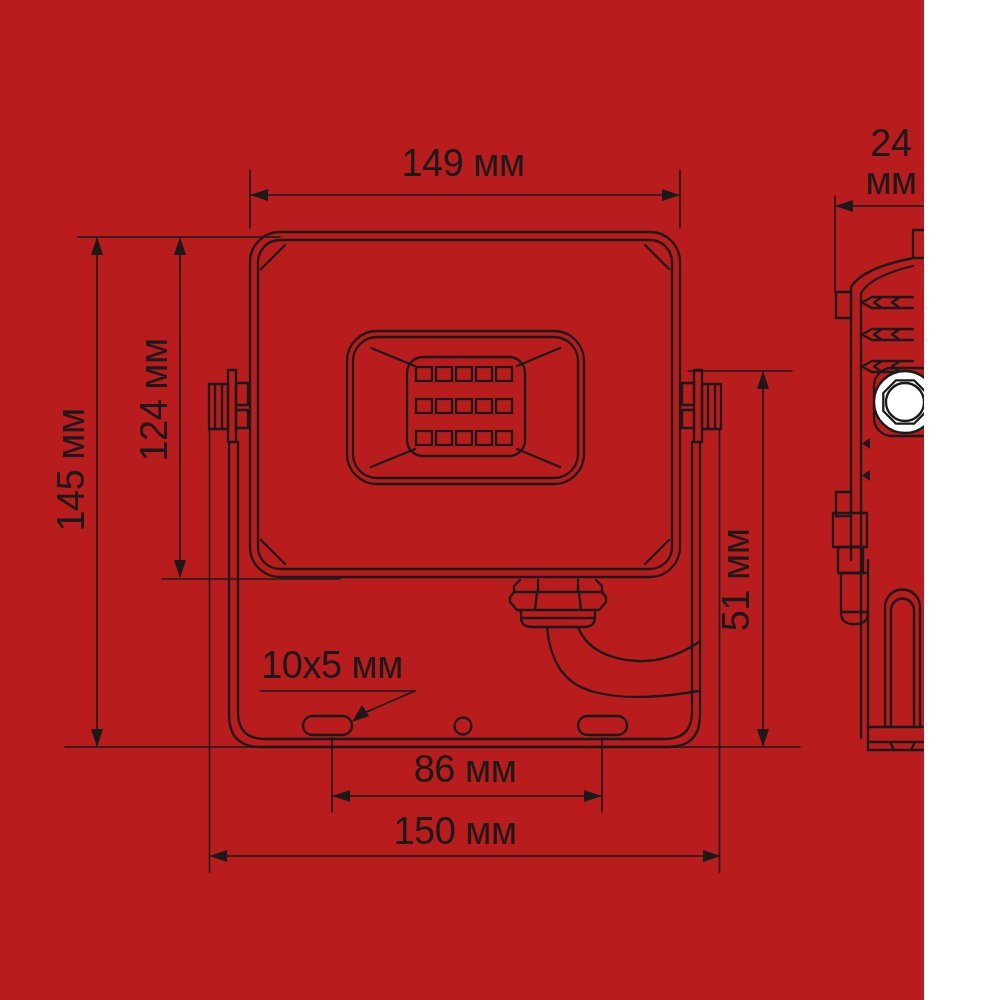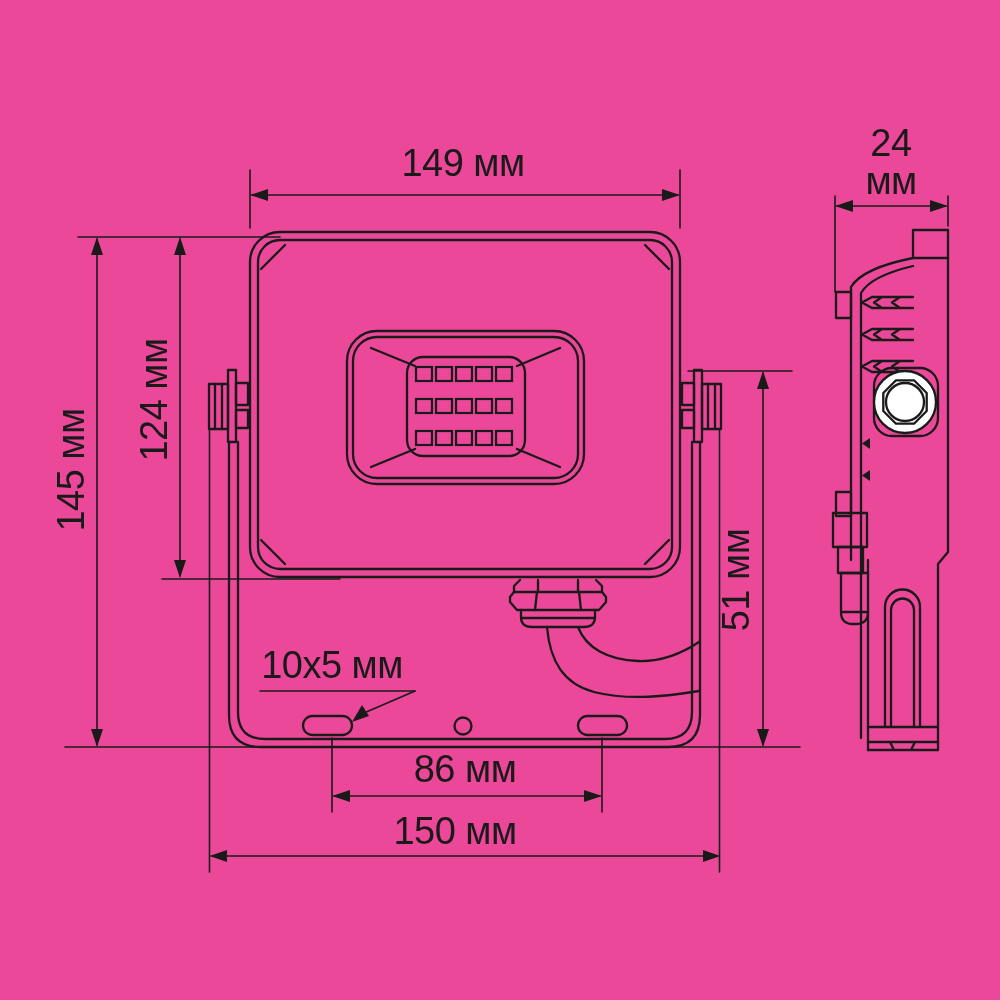--- a/index.html
+++ b/index.html
@@ -1,16 +1,16 @@
 <!DOCTYPE html>
 <html><head>
 <meta charset="utf-8">
 <style>
   html,body{margin:0;padding:0;background:#fff;}
-  .frame{width:1000px;height:1000px;background:#ec4899;position:relative;overflow:hidden;}
+  .frame{width:924px;height:1000px;background:#b91c1c;position:relative;overflow:hidden;}
   svg{display:block;}
   .obj{fill:none;stroke:#1a1a1a;stroke-width:2.3;stroke-linejoin:round;stroke-linecap:round;}
   .objw{fill:#ffffff;stroke:#1a1a1a;stroke-width:2.3;stroke-linejoin:round;}
   .thin{fill:none;stroke:#1a1a1a;stroke-width:1.6;stroke-linecap:round;}
   .ah{fill:#1a1a1a;stroke:none;}
   .led{fill:none;stroke:#1a1a1a;stroke-width:2.2;}
   text{font-family:"Liberation Sans","DejaVu Sans",sans-serif;font-size:38px;fill:#1a1a1a;letter-spacing:-0.5px;}
 </style>
 </head>
 <body>

